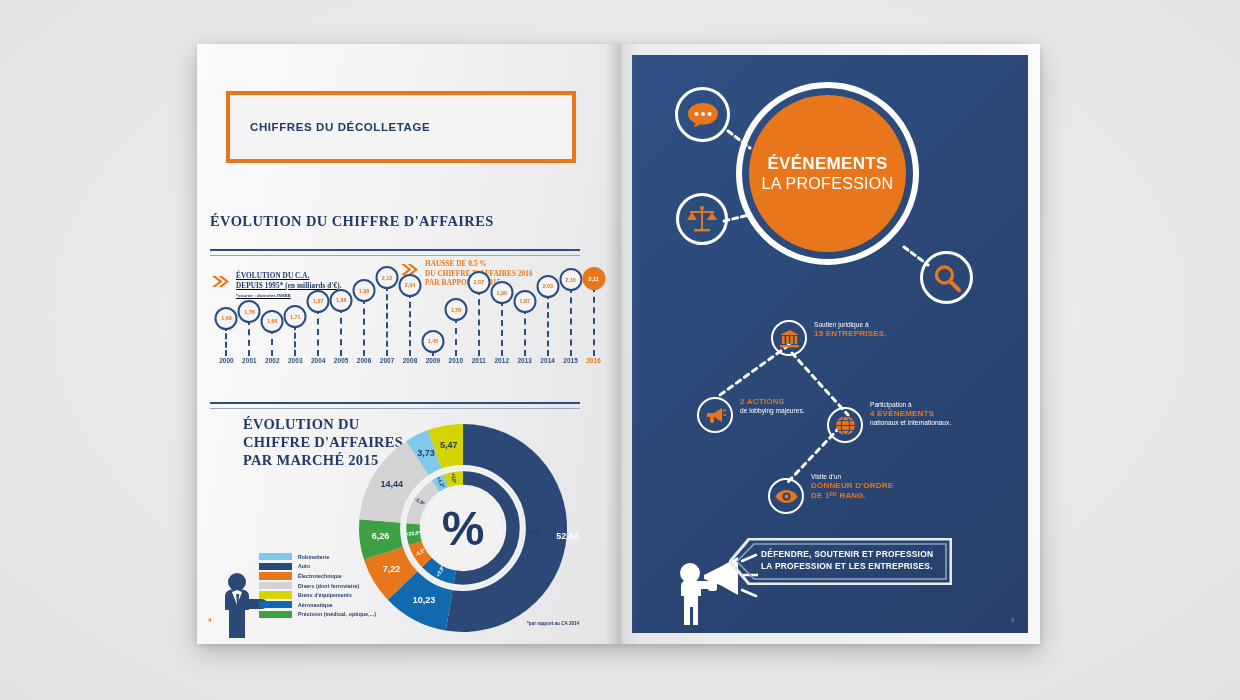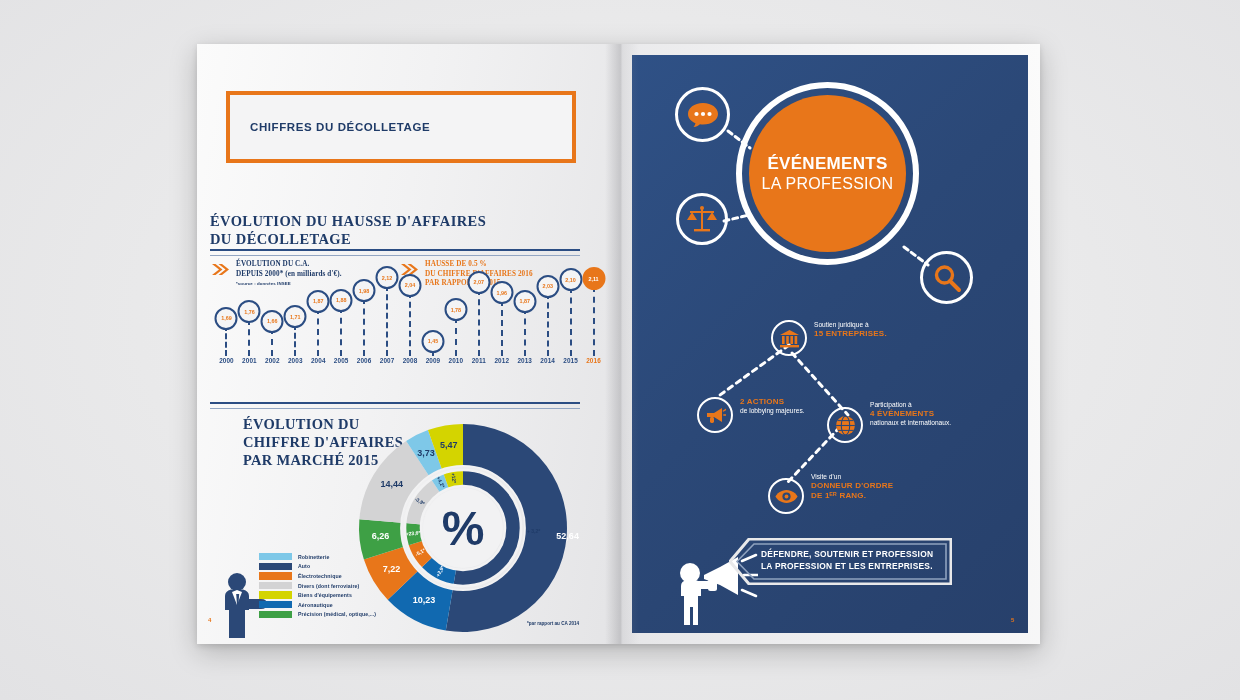--- a/index.html
+++ b/index.html
@@ -147,35 +147,34 @@
 
 <div id="spread">
 
   <div id="page-left">
 
     <div class="title-box">
       <span>CHIFFRES DU DÉCOLLETAGE</span>
     </div>
 
     <div class="sec-head">
-      <div>ÉVOLUTION DU HAUSSE D'AFFAIRES</div>
-      <div>DU DÉCOLLETAGE</div>
+      <div>ÉVOLUTION DU CHIFFRE D'AFFAIRES</div>
     </div>
     <div class="rule"></div>
 
-    <div class="lead blue" style="left:15px;top:216px;width:175px;">
+    <div class="lead blue" style="left:15px;top:228px;width:175px;text-decoration:underline;">
       <span class="chev">
         <svg width="17" height="11" viewBox="0 0 17 11">
             <path d="M0 0 L7 5.5 L0 11 L3.5 11 L10.5 5.5 L3.5 0 Z" fill="#E8761A"></path>
             <path d="M6.5 0 L13.5 5.5 L6.5 11 L10 11 L17 5.5 L10 0 Z" fill="#E8761A"></path>
           </svg>
       </span>
       <span class="tx">
         <span>ÉVOLUTION DU C.A.</span><br>
-        <span>DEPUIS 2000* (en milliards d'€).</span>
+        <span>DEPUIS 1995* (en milliards d'€).</span>
         <div class="src">*source : données INSEE</div>
       </span>
     </div>
 
     <div class="lead orange" style="left:204px;top:216px;width:175px;">
       <span class="chev">
         <svg width="17" height="11" viewBox="0 0 17 11">
             <path d="M0 0 L7 5.5 L0 11 L3.5 11 L10.5 5.5 L3.5 0 Z" fill="#E8761A"></path>
             <path d="M6.5 0 L13.5 5.5 L6.5 11 L10 11 L17 5.5 L10 0 Z" fill="#E8761A"></path>
           </svg>

